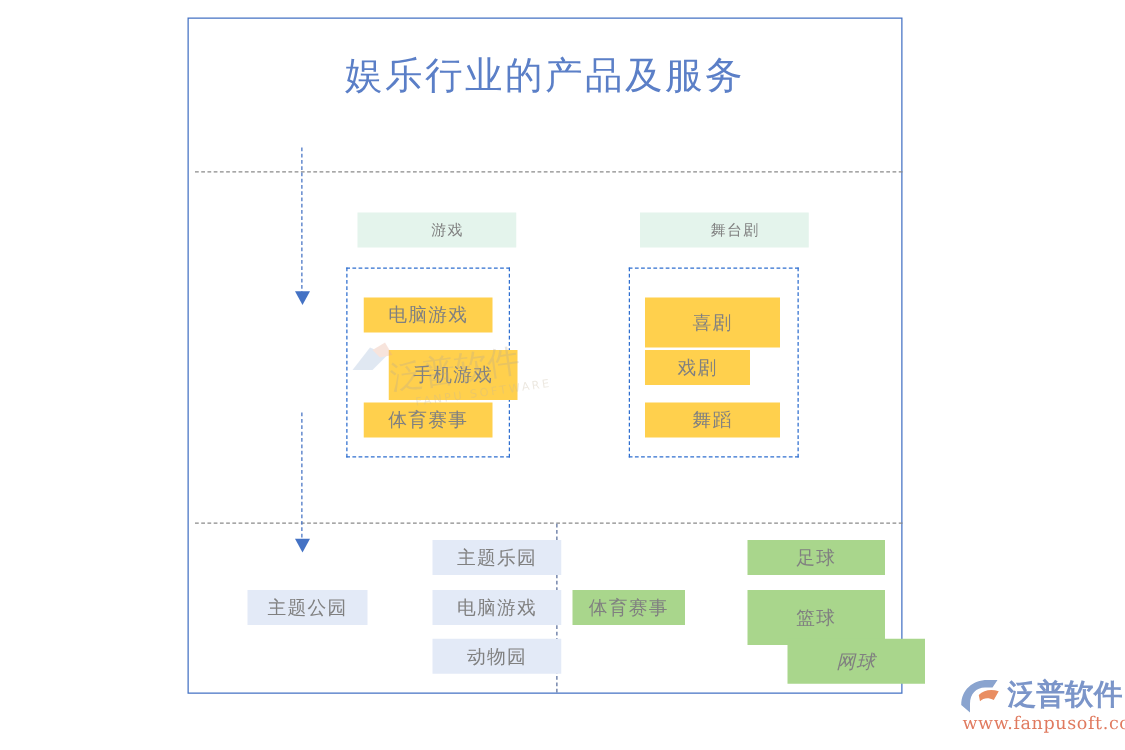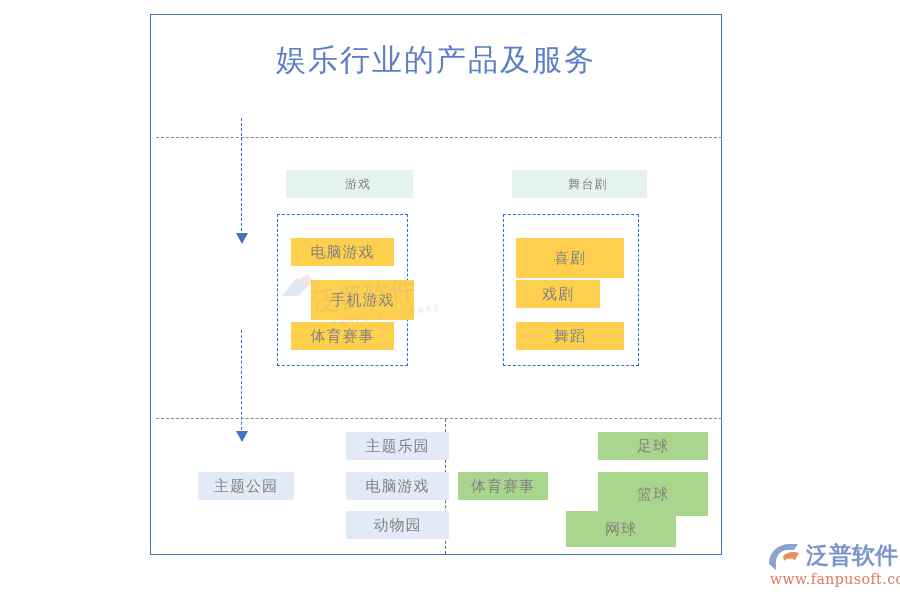--- a/index.html
+++ b/index.html
@@ -135,21 +135,21 @@
   
   #chip-theme-park-label { left: 172px; top: 472px; width: 96px; height: 28px; }
   #chip-theme-amusement  { left: 320px; top: 432px; width: 103px; height: 28px; }
   #chip-water-park       { left: 320px; top: 472px; width: 103px; height: 28px; }
   #chip-zoo              { left: 320px; top: 511px; width: 103px; height: 28px; }
 
   
   #chip-sports-label { left: 458px; top: 472px; width: 90px; height: 28px; font-family: Liberation Serif, serif; }
   #chip-football     { left: 598px; top: 432px; width: 110px; height: 28px; }
   #chip-basketball   { left: 598px; top: 472px; width: 110px; height: 44px; }
-  #chip-tennis       { left: 566px; top: 511px; width: 110px; height: 36px; }
+  #chip-tennis       { left: 630px; top: 511px; width: 110px; height: 36px; font-style: italic; }
 
   
   #center-watermark {
     position: absolute;
     left: 280px;
     top: 252px;
     width: 140px;
     height: 90px;
     opacity: 0.30;
     pointer-events: none;

